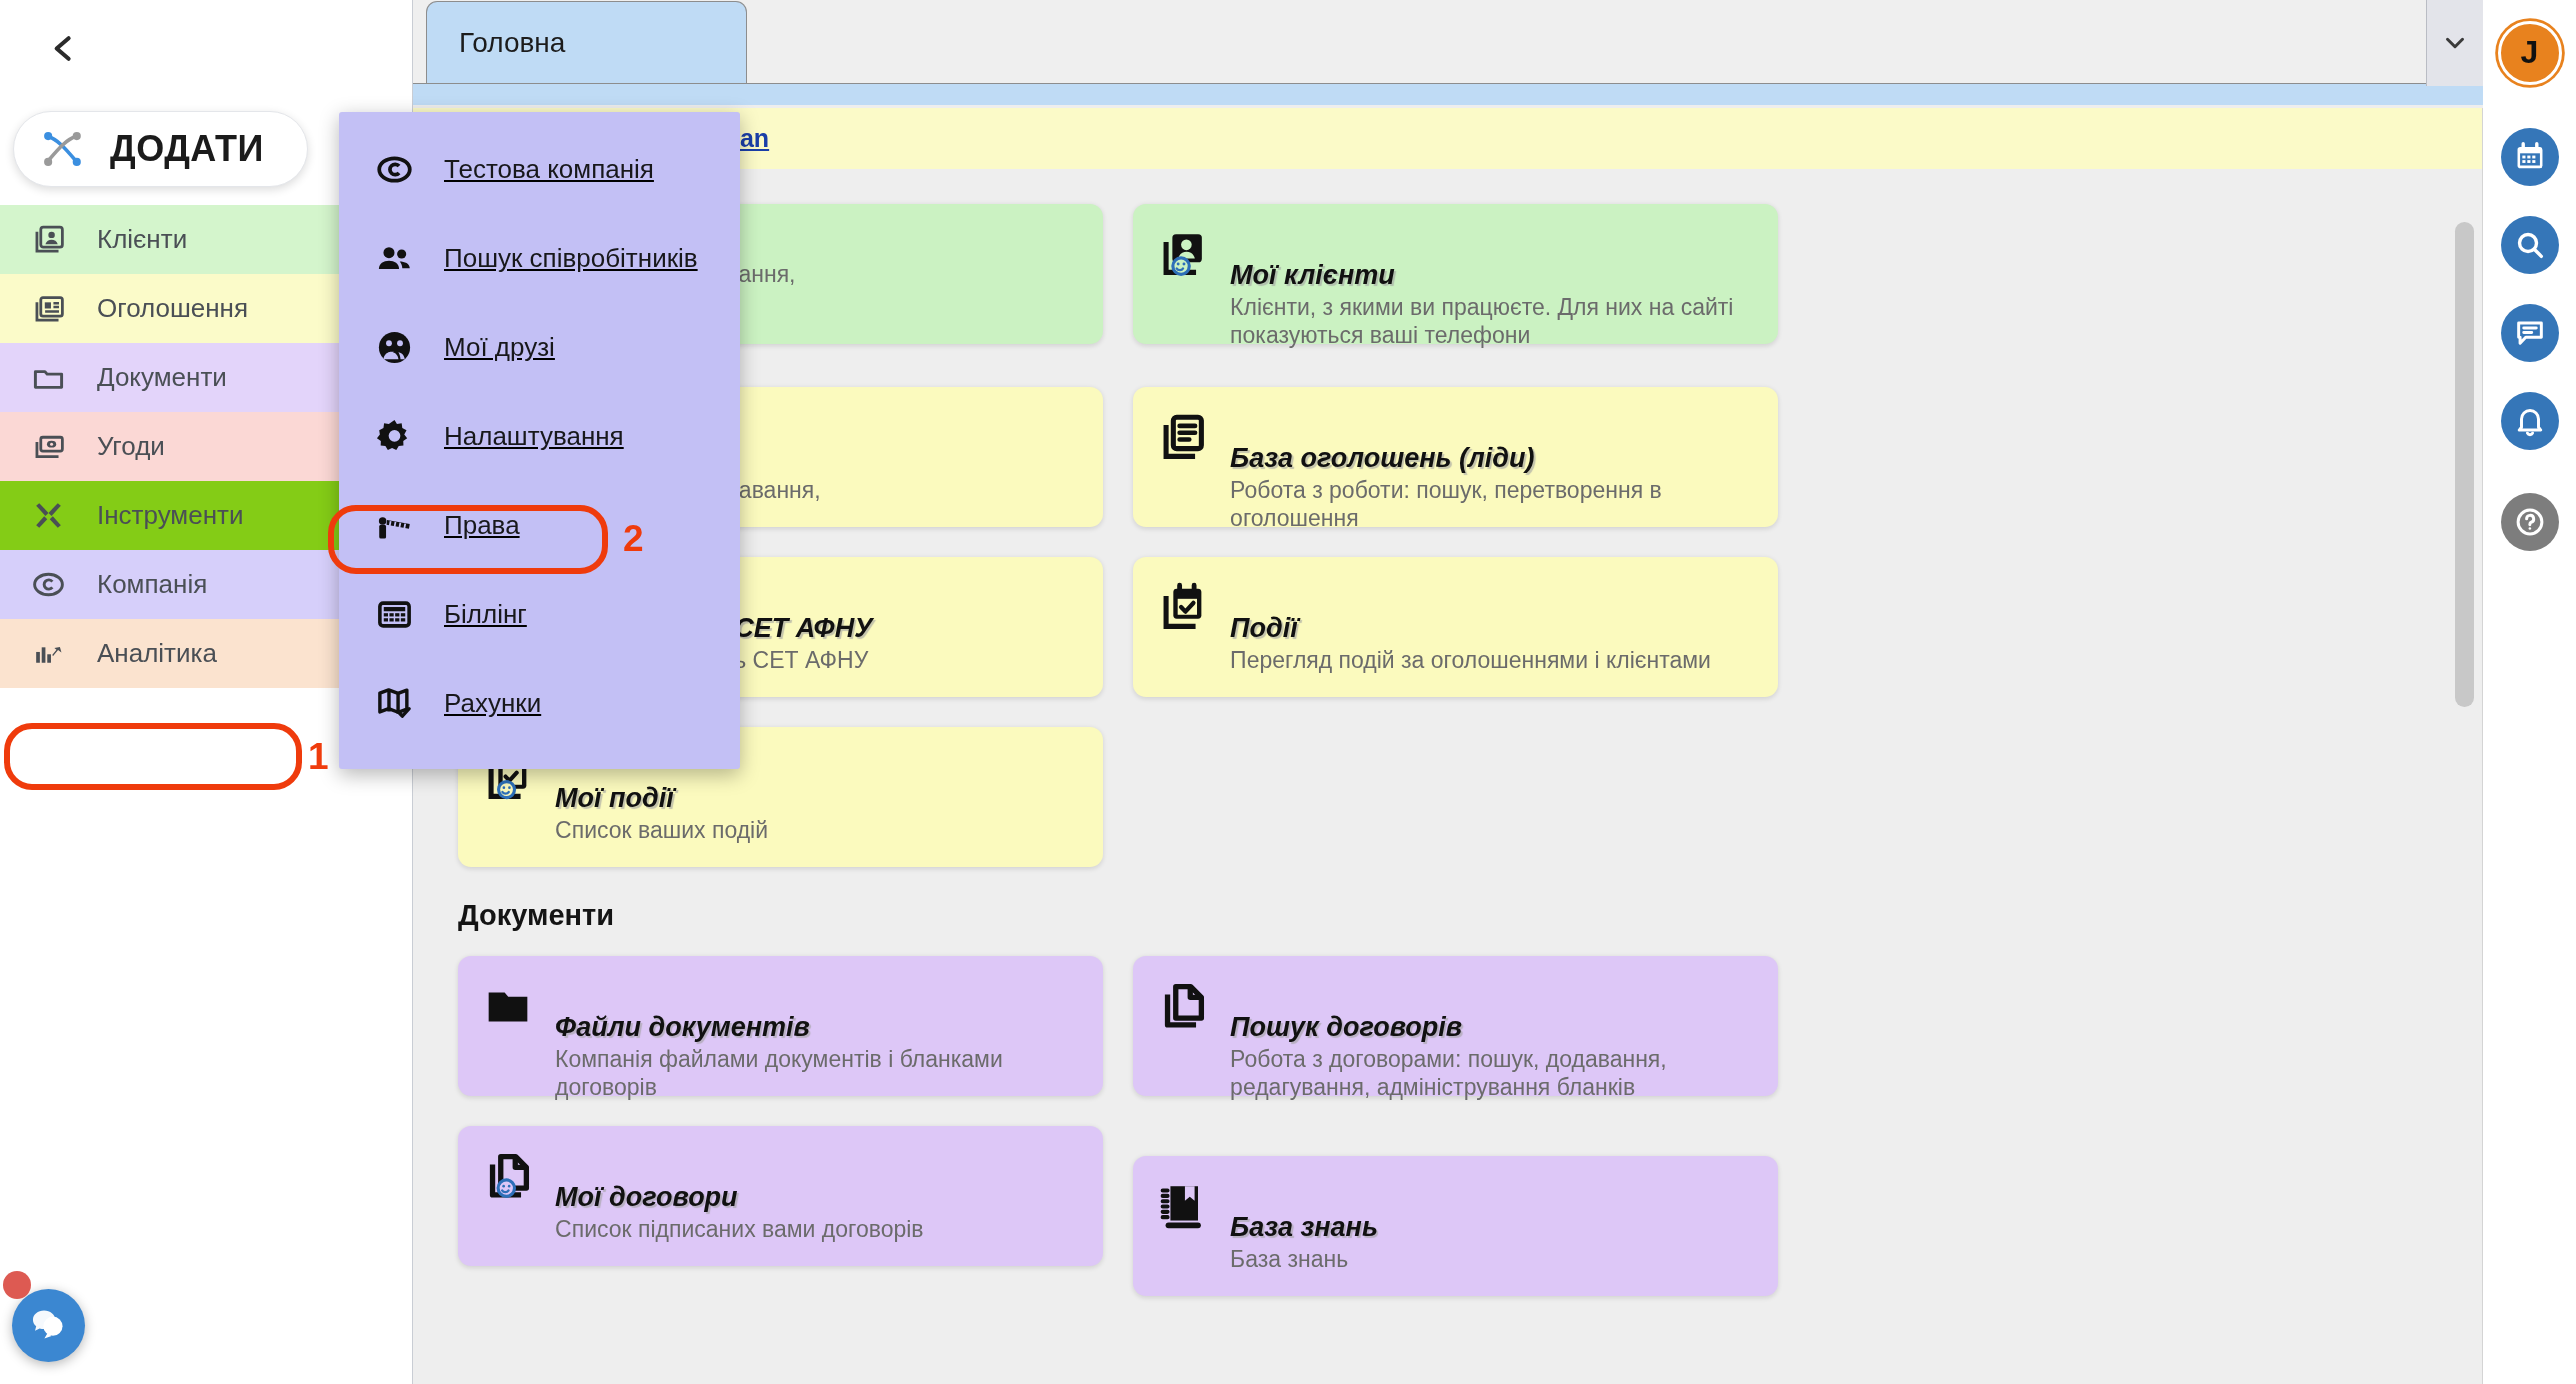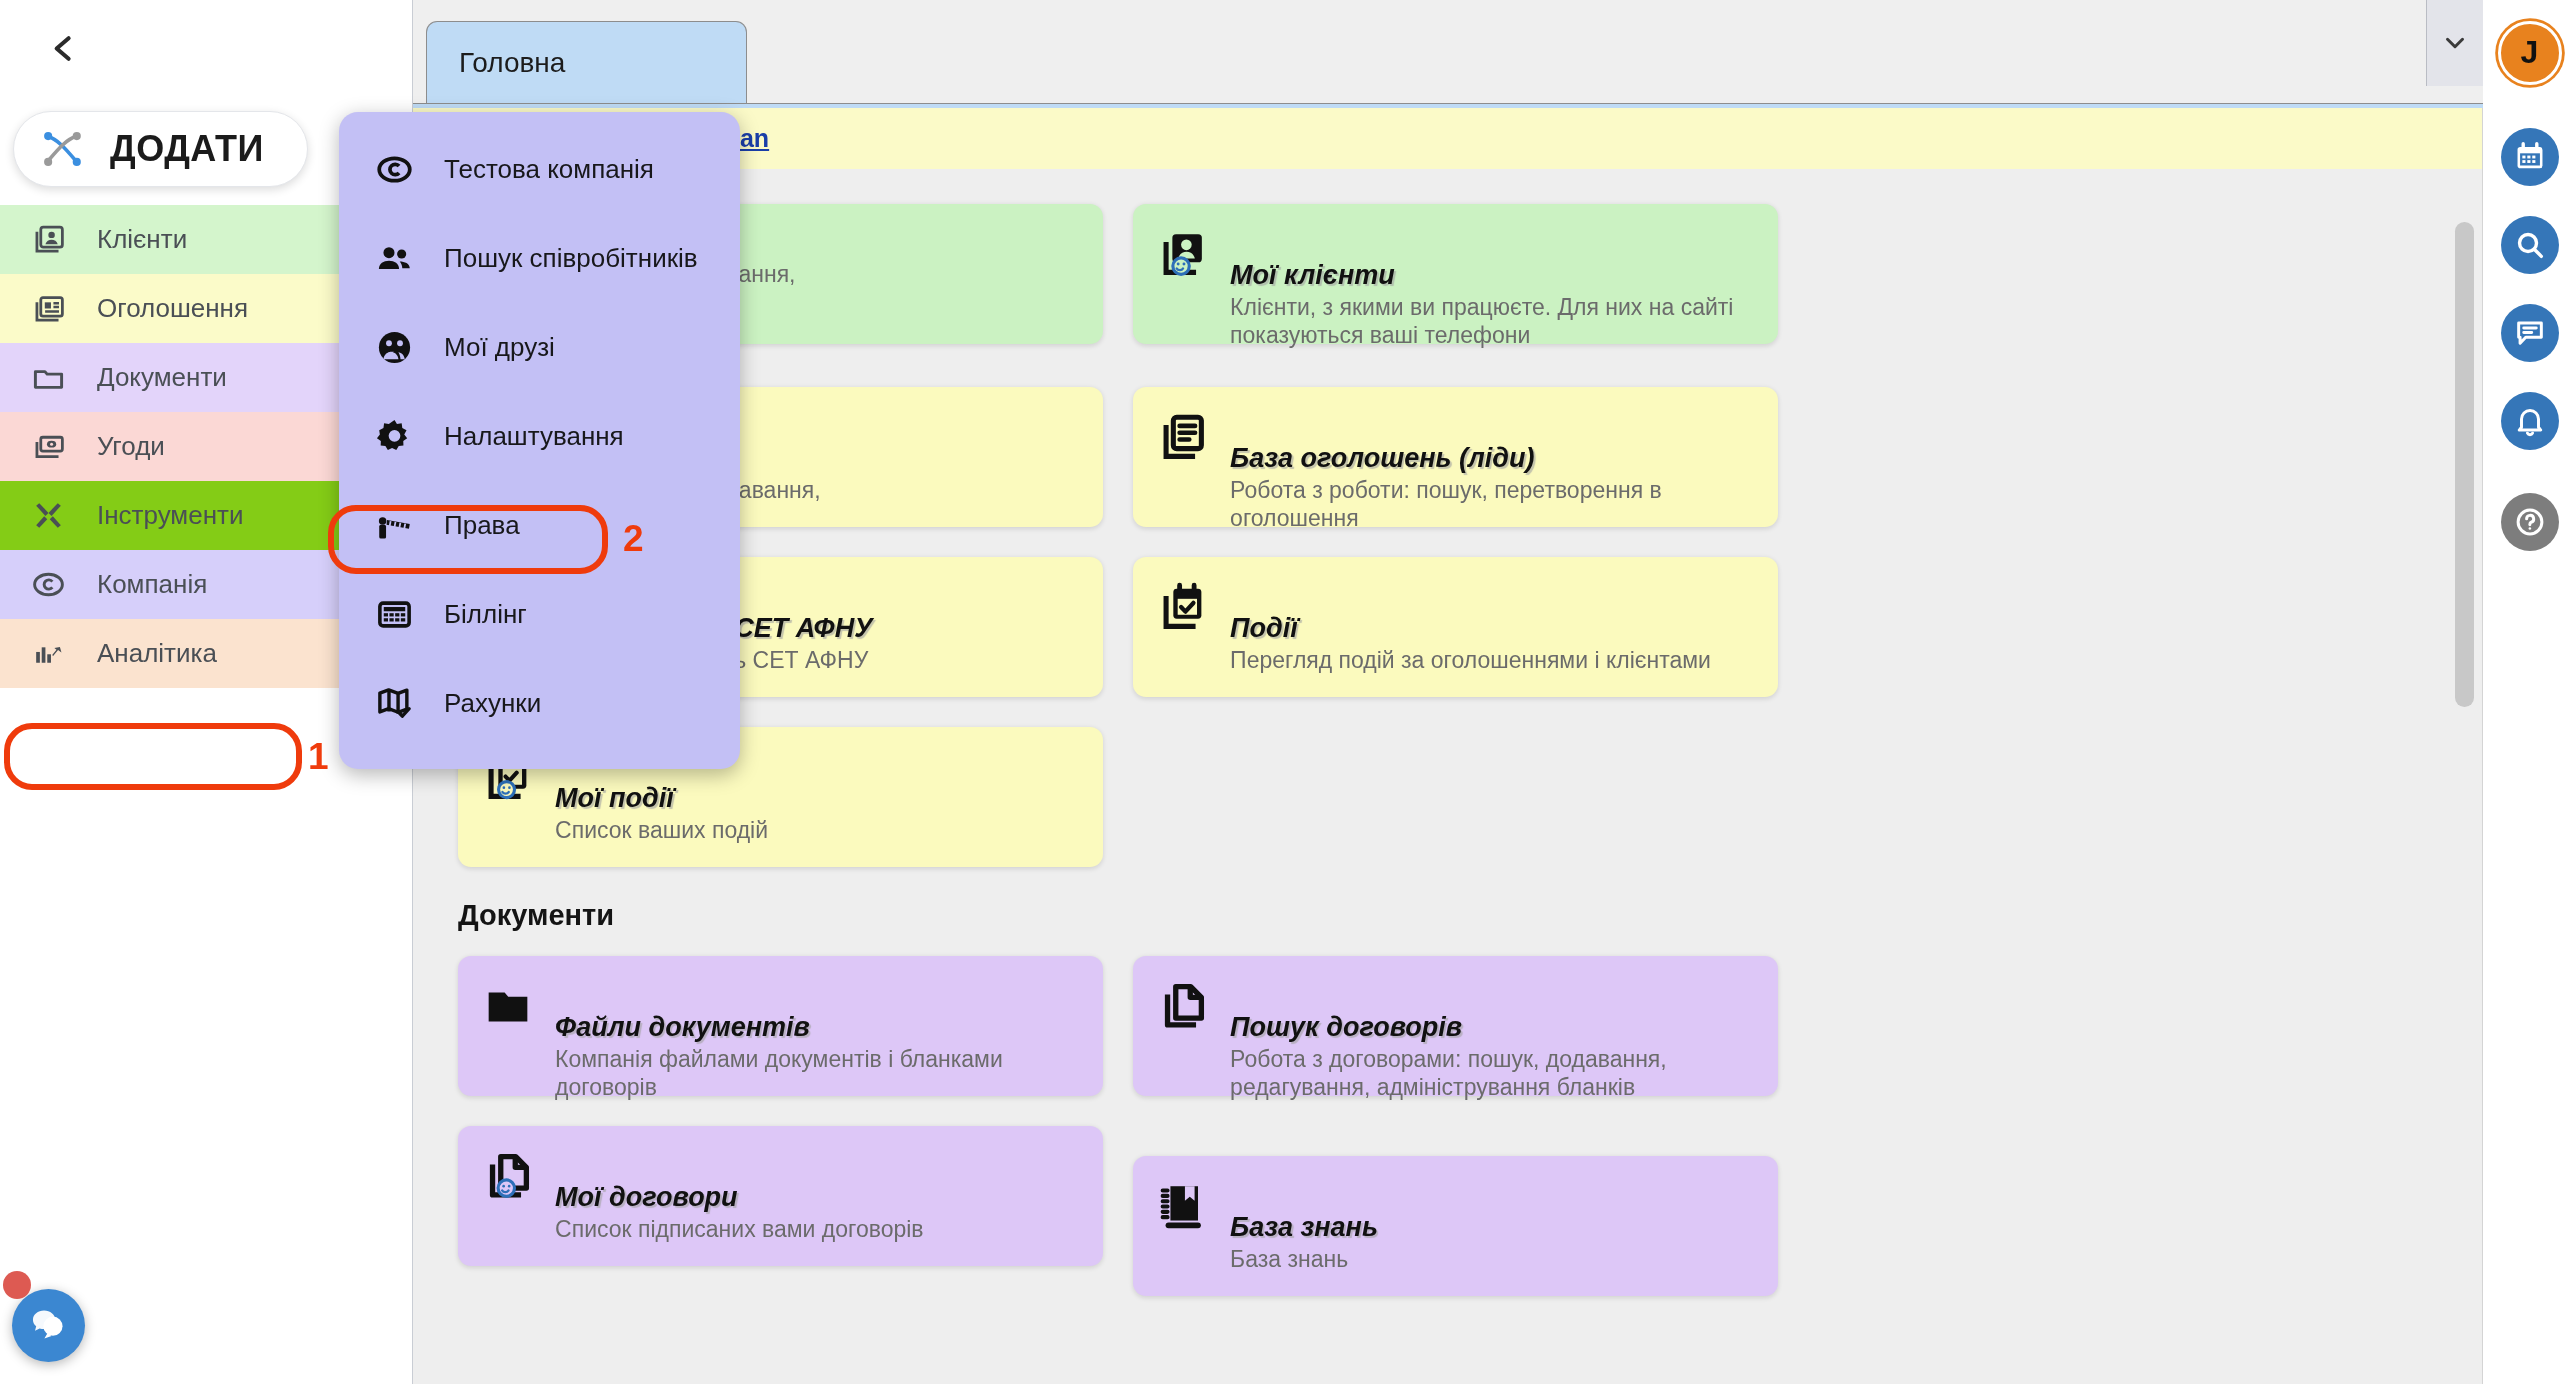--- a/index.html
+++ b/index.html
@@ -40,21 +40,21 @@
     position:relative;cursor:pointer;
   }
   .nav-item .ic{width:41px;height:41px;flex:0 0 41px;display:flex;align-items:center;justify-content:center;}
   .nav-item .ic svg{display:block;}
   .nav-label{font-size:26px;color:#4a4f55;white-space:nowrap;}
   .nav-chevron{margin-left:auto;color:#55585c;font-size:24px;line-height:1;}
 
   
   .main{flex:1 1 auto;position:relative;background:#eeeeee;min-width:0;}
   .tabbar{
-    height:104px;background:#efefef;border-bottom:0.9px solid #8d8d8d;
+    height:84px;background:#efefef;border-bottom:0.9px solid #8d8d8d;
     position:relative;display:flex;align-items:flex-end;
     padding-left:13px;box-sizing:border-box;
   }
   .tab{
     height:82px;min-width:321px;background:#bfdbf5;
     border:0.9px solid #8d8d8d;border-bottom:none;
     border-radius:11.2px 11.2px 0 0;
     display:flex;align-items:center;padding:0 32px;box-sizing:border-box;
   }
   .tab-label{font-size:28px;color:#1c1c1c;white-space:nowrap;}
@@ -114,23 +114,23 @@
     display:flex;align-items:center;justify-content:center;
     font-size:32px;font-weight:700;border:3.7px solid #fff;box-shadow:0 0 0 2.8px #e8821e;
     margin-top:5.6px;
   }
   .blue{background:#3576b8;}
   .grey{background:#7d7d7d;}
 
   
   .menu{
     position:absolute;left:339px;top:112px;width:401px;
-    background:#c3c0f5;border-radius:19px;
+    background:#c3c0f5;border-radius:3px;
     box-shadow:0 5.6px 20.5px rgba(0,0,0,.28);
-    padding:13px 0 20.5px 0;box-sizing:border-box;z-index:40;
+    padding:13px 0 20.5px 0;box-sizing:border-box;z-index:40;text-decoration:underline;
   }
   .menu-item{
     height:89px;display:flex;align-items:center;gap:28px;
     padding-left:34px;box-sizing:border-box;cursor:pointer;
   }
   .menu-item .mic{width:43px;height:43px;flex:0 0 43px;display:flex;align-items:center;justify-content:center;}
   .menu-label{font-size:26px;color:#18181b;white-space:nowrap;}
 
   
   .hl{

